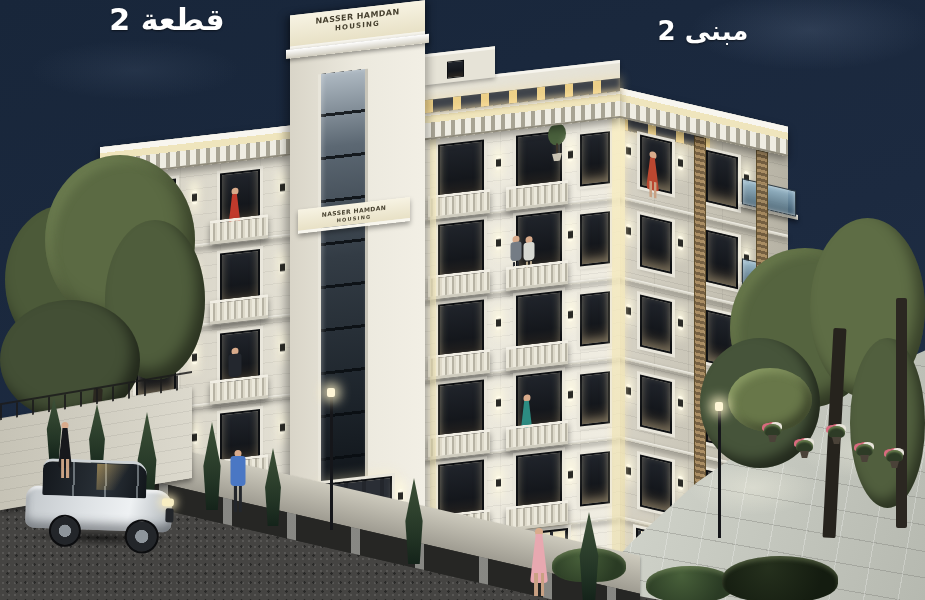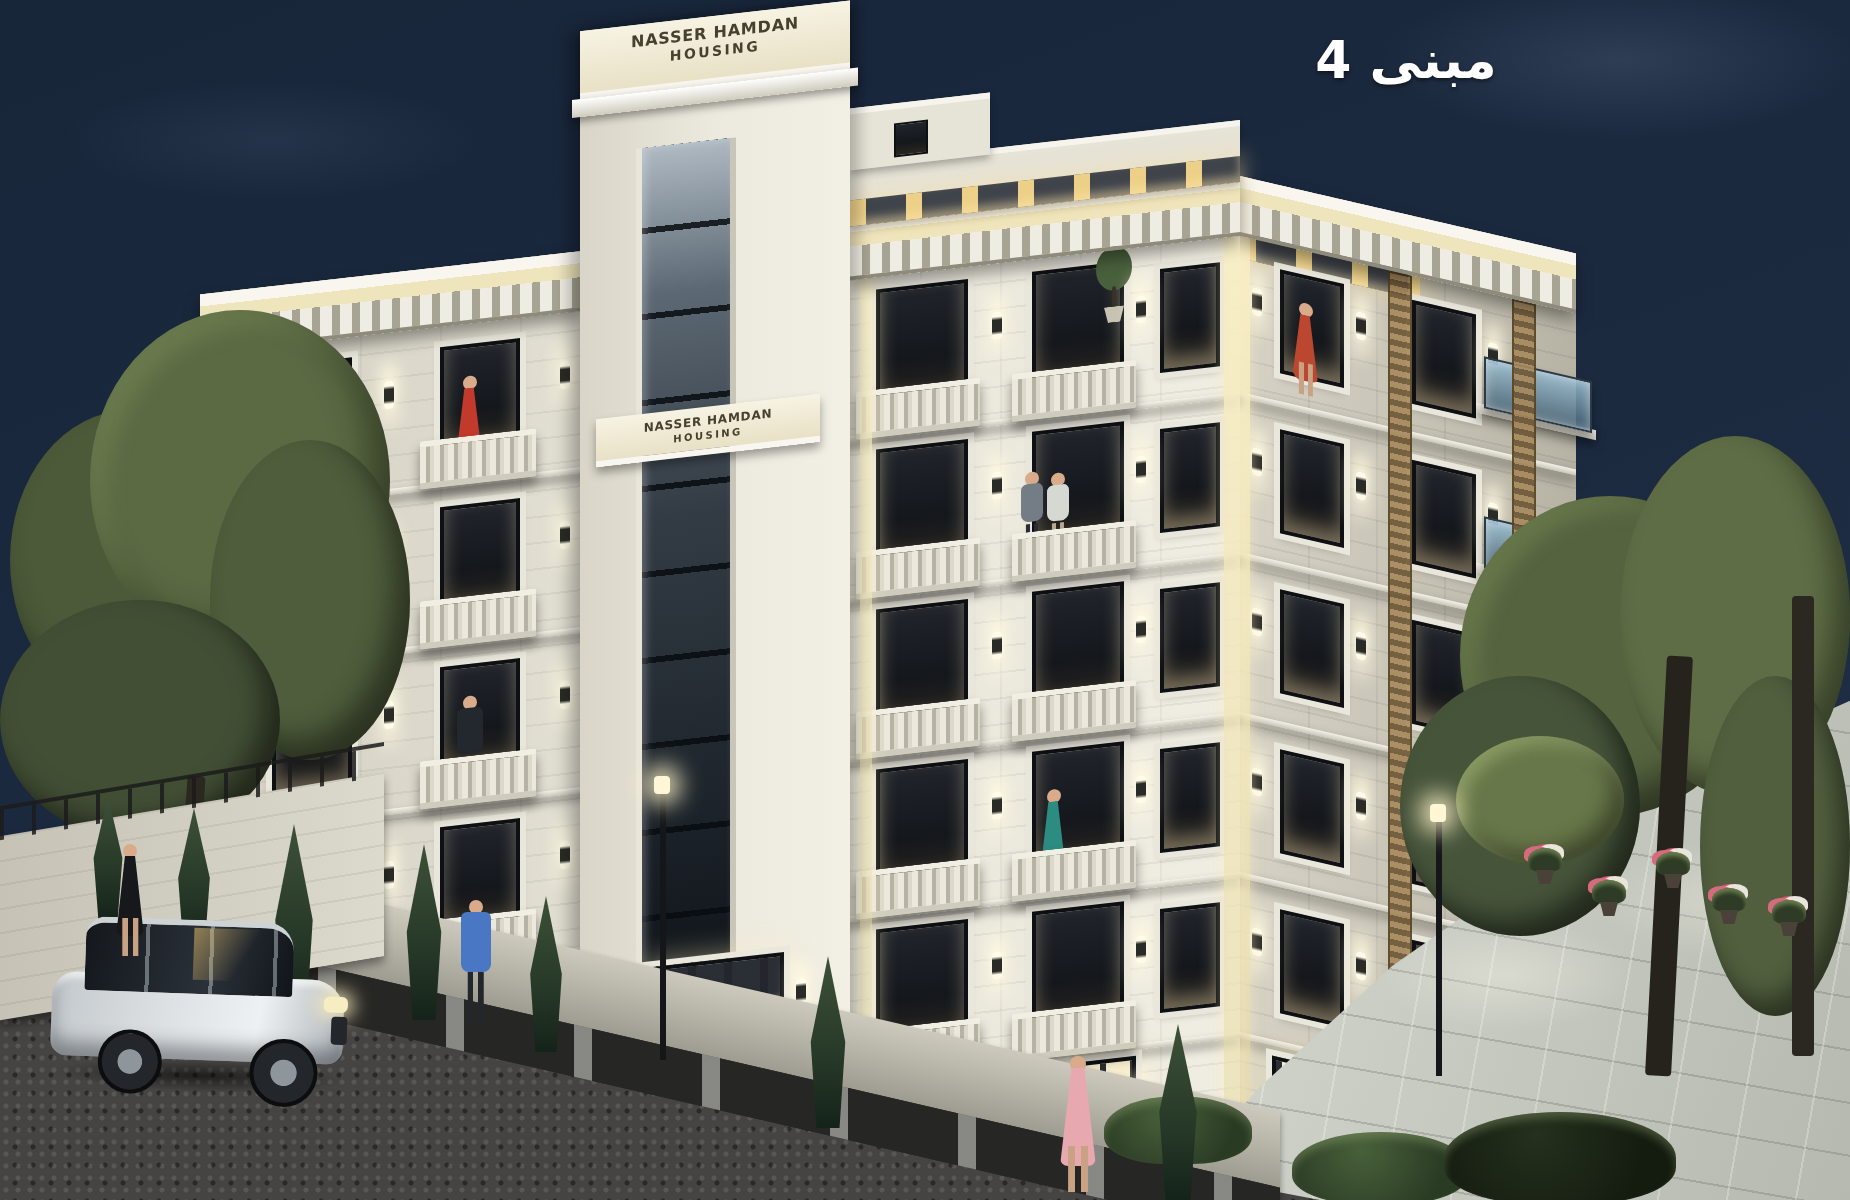--- a/index.html
+++ b/index.html
@@ -392,15 +392,16 @@
     <div class="ph"></div>
     <div class="pb" style="background:#4a77c4;"></div>
     <div class="pl" style="height:42%;background:linear-gradient(90deg,#23262b 0 35%,rgba(0,0,0,0) 35% 65%,#23262b 65%);"></div>
   </div>
   <div class="person" style="left:530px;top:528px;width:18px;height:68px;z-index:8;">
     <div class="ph" style="width:8px;height:8px;"></div>
     <div class="pb dress" style="background:#e8a8b0;"></div>
     <div class="pl" style="background:linear-gradient(90deg,#c9a183 0 35%,rgba(0,0,0,0) 35% 65%,#c9a183 65%);"></div>
   </div>
 
-  <div class="label" style="left:648px;top:16px;width:110px;font-size:26px;">مبنى 4</div>
+  <div class="label" style="left:92px;top:2px;width:150px;font-size:30px;">قطعة 2</div>
+  <div class="label" style="left:648px;top:16px;width:110px;font-size:26px;">مبنى 2</div>
 
 </div>
 
 </body></html>

